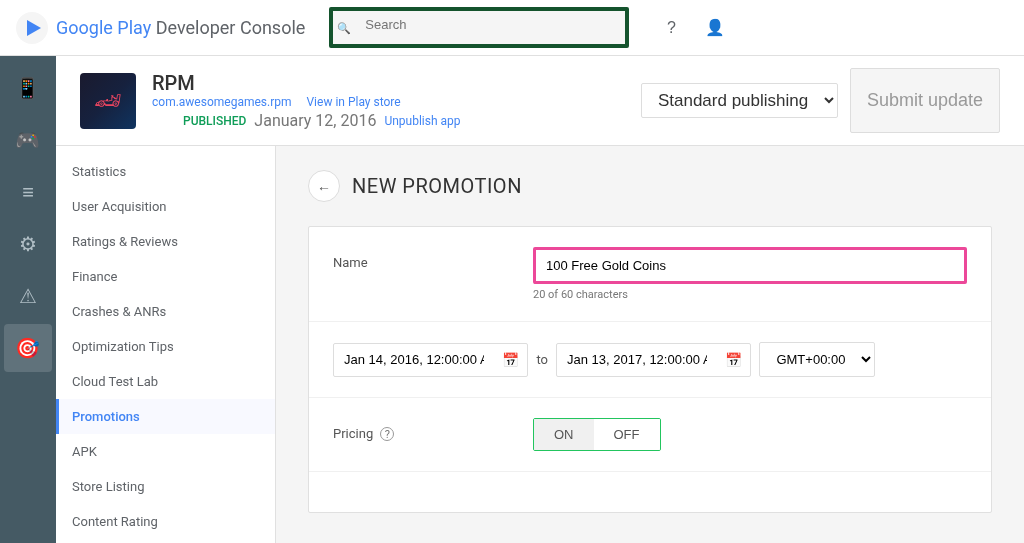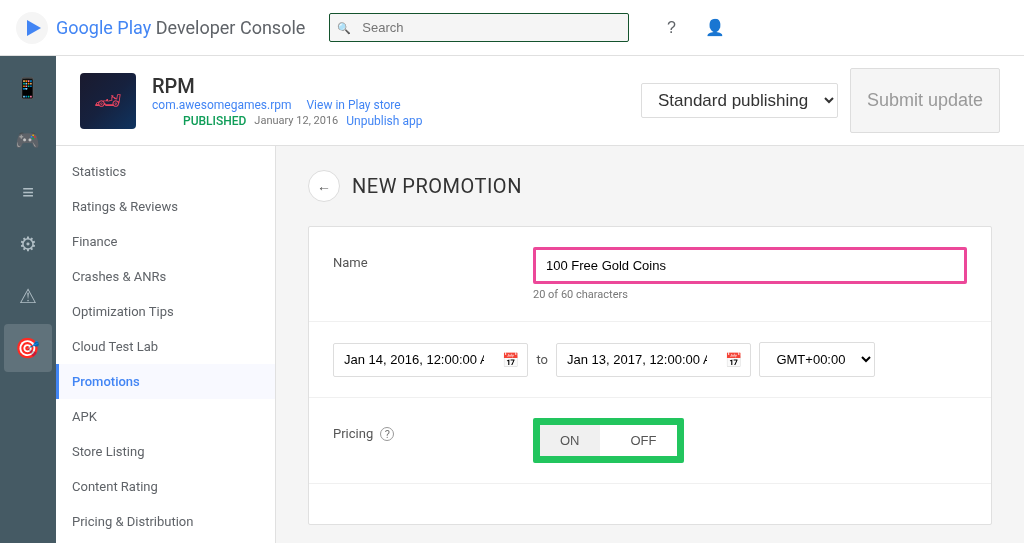--- a/index.html
+++ b/index.html
@@ -32,22 +32,22 @@
       margin-right: auto;
     }
     .top-nav-title span { color: #4285f4; }
     .search-bar {
       margin: 0 24px;
       flex: 1;
       max-width: 300px;
     }
     .search-bar input {
       width: 100%;
-      padding: 6px 12px 6px 32px;
-      border: 1px solid #14532d;
+      padding: 6px 12px 12px 32px;
+      border: 4px solid #14532d;
       border-radius: 2px;
       font-size: 13px;
       background: #f5f5f5;
       outline: none;
     }
     .search-wrapper {
       position: relative;
     }
     .search-wrapper::before {
       content: '🔍';
@@ -179,21 +179,21 @@
       align-items: center;
       gap: 8px;
       margin-top: 2px;
       margin-left: 31px;
     }
     .status-published {
       color: #0f9d58;
       font-weight: 500;
       font-size: 12px;
     }
-    .status-date { color: #777; font-size: 11px; }
+    .status-date { color: #777; font-size: 16px; }
     .unpublish-link { color: #4285f4; font-size: 12px; cursor: pointer; text-decoration: none; }
     .header-actions {
       display: flex;
       align-items: center;
       gap: 12px;
       margin-left: auto;
     }
     .publishing-select {
       padding: 6px 12px;
       border: 1px solid #ddd;
@@ -312,21 +312,21 @@
       background: #fff;
       cursor: pointer;
     }
 
     
     .radio-group { display: flex; gap: 24px; align-items: center; padding-top: 4px; }
     .radio-option { display: flex; align-items: center; gap: 6px; cursor: pointer; }
     .radio-option input[type="radio"] { cursor: pointer; accent-color: #4285f4; }
 
     
-    .toggle-group { display: flex; border: 7px solid #22c55e; border-radius: 2px; overflow: hidden; width: fit-content; gap: 11px; }
+    .toggle-group { display: flex; border: 1px solid #22c55e; border-radius: 2px; overflow: hidden; width: fit-content; }
     .toggle-btn {
       padding: 8px 20px;
       border: none;
       font-size: 13px;
       cursor: pointer;
       background: #fff;
       color: #555;
     }
     .toggle-btn.active {
       background: #f0f0f0;
@@ -393,20 +393,21 @@
           <option>Standard publishing</option>
         </select>
         <button class="submit-btn">Submit update</button>
       </div>
     </div>
 
     <div style="display:flex;flex:1;overflow:hidden;">
 
       <div class="sidebar">
         <div class="sidebar-item">Statistics</div>
+        <div class="sidebar-item">User Acquisition</div>
         <div class="sidebar-item">Ratings &amp; Reviews</div>
         <div class="sidebar-item">Finance</div>
         <div class="sidebar-item">Crashes &amp; ANRs</div>
         <div class="sidebar-item">Optimization Tips</div>
         <div class="sidebar-item">Cloud Test Lab</div>
         <div class="sidebar-item active">Promotions</div>
         <div class="sidebar-item">APK</div>
         <div class="sidebar-item">Store Listing</div>
         <div class="sidebar-item">Content Rating</div>
         <div class="sidebar-item">Pricing &amp; Distribution</div>

